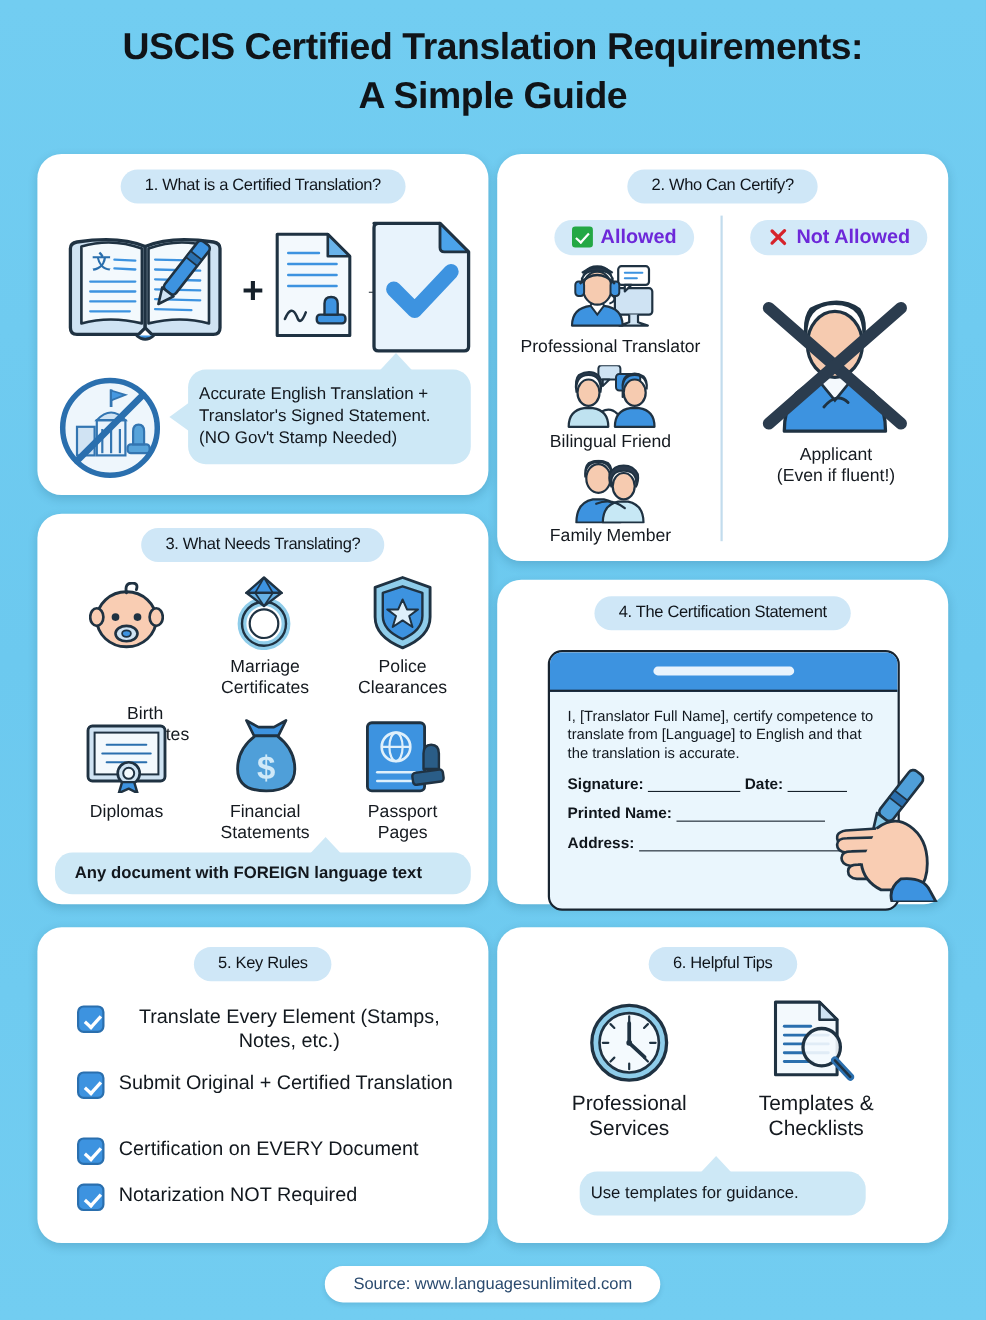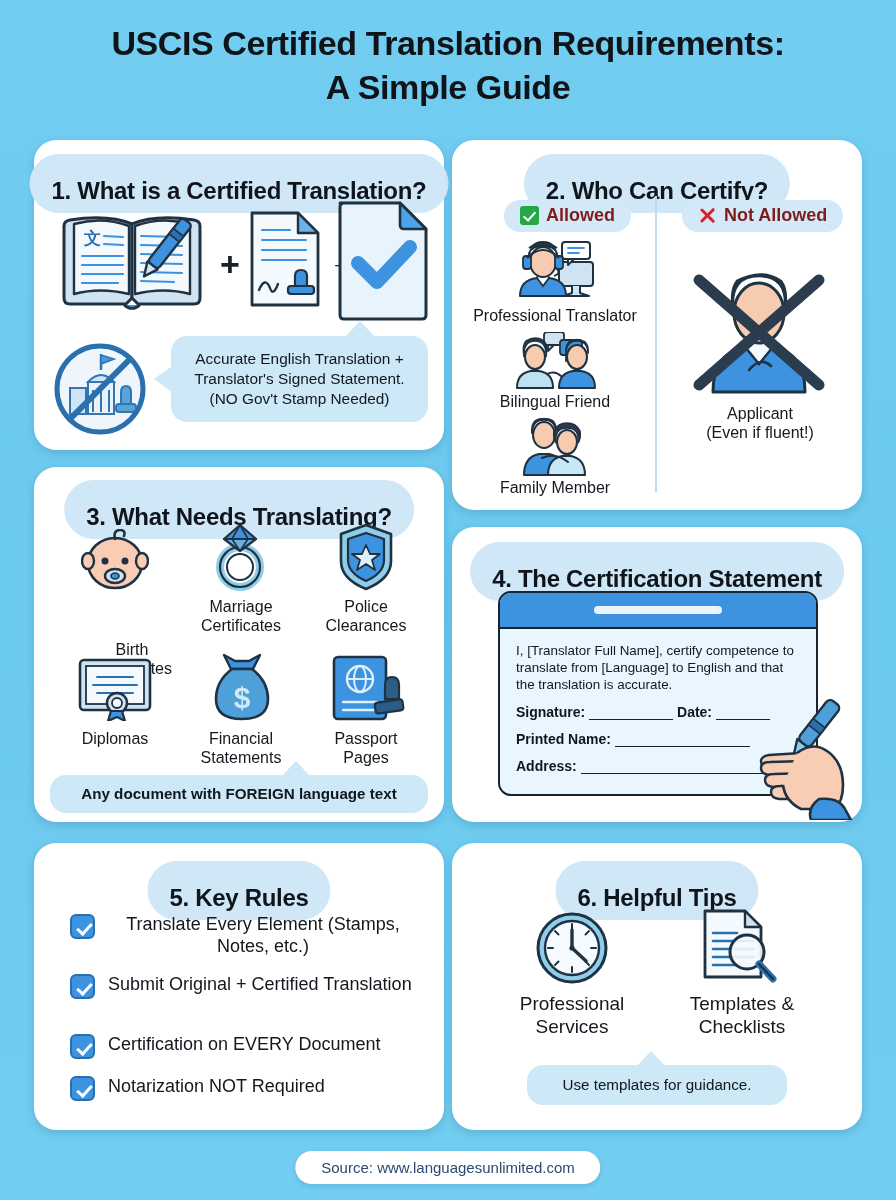--- a/index.html
+++ b/index.html
@@ -35,53 +35,52 @@
   #card3 { left: 34px;  top: 467px; width: 410px; height: 355px; }
   #card4 { left: 452px; top: 527px; width: 410px; height: 295px; }
   #card5 { left: 34px;  top: 843px; width: 410px; height: 287px; }
   #card6 { left: 452px; top: 843px; width: 410px; height: 287px; }
 
   
   .pill {
     position: absolute; left: 50%; transform: translateX(-50%);
     background: #cfe7f7;
     border-radius: 999px;
-    padding: 23px 22px 8px;
-    font-size: 24px; font-weight: 700; color: #10151b;
+    padding: 6px 22px 8px;
+    font-size: 15px; font-weight: 400; color: #10151b;
     white-space: nowrap; letter-spacing: -0.3px;
   }
 
   
   .bubble {
     position: absolute;
     background: #cde8f6;
     border-radius: 16px;
     color: #12171d;
-    text-align: center;
     line-height: 1.3;
   }
   .bubble .tip {
     position: absolute; width: 0; height: 0;
   }
 
   
   .ilabel {
     text-align: center; font-size: 16px; color: #14191f; line-height: 1.2;
   }
 
   
   .divider2 {
     position: absolute; top: 196px; left: 654px;
     width: 1.5px; height: 290px; background: #bcd9ea;
   }
   .badge {
     position: absolute;
     background: #d3e9f8; border-radius: 999px;
     padding: 5px 16px 6px;
-    font-size: 18px; font-weight: 700; color: #7f1d1d;
+    font-size: 18px; font-weight: 700; color: #6d28d9;
     display: flex; align-items: center; gap: 7px; white-space: nowrap;
   }
   .ck-green {
     width: 19px; height: 19px; background: #23a844; border-radius: 3px;
     display: inline-block; position: relative; flex: 0 0 auto;
   }
   .ck-green::after {
     content: ""; position: absolute; left: 6px; top: 2.5px;
     width: 5px; height: 10px; border: solid #fff; border-width: 0 2.6px 2.6px 0;
     transform: rotate(42deg);
@@ -91,21 +90,21 @@
   }
   .x-red::before, .x-red::after {
     content: ""; position: absolute; left: 8px; top: 0px;
     width: 3.4px; height: 19px; background: #d6232b; border-radius: 2px;
   }
   .x-red::before { transform: rotate(45deg); }
   .x-red::after  { transform: rotate(-45deg); }
 
   
   .certdoc {
-    position: absolute; left: 46px; top: 64px; width: 320px; height: 205px;
+    position: absolute; left: 46px; top: 64px; width: 320px; height: 237px;
     background: #eaf6fd; border: 2.5px solid #182430; border-radius: 13px;
     overflow: hidden;
   }
   .certdoc .bar {
     height: 36px; background: #3d93e0; border-bottom: 2.5px solid #182430;
     position: relative;
   }
   .certdoc .bar::after {
     content: ""; position: absolute; left: 50%; top: 13px; transform: translateX(-50%);
     width: 128px; height: 8px; background: #e9f4fd; border-radius: 5px;

